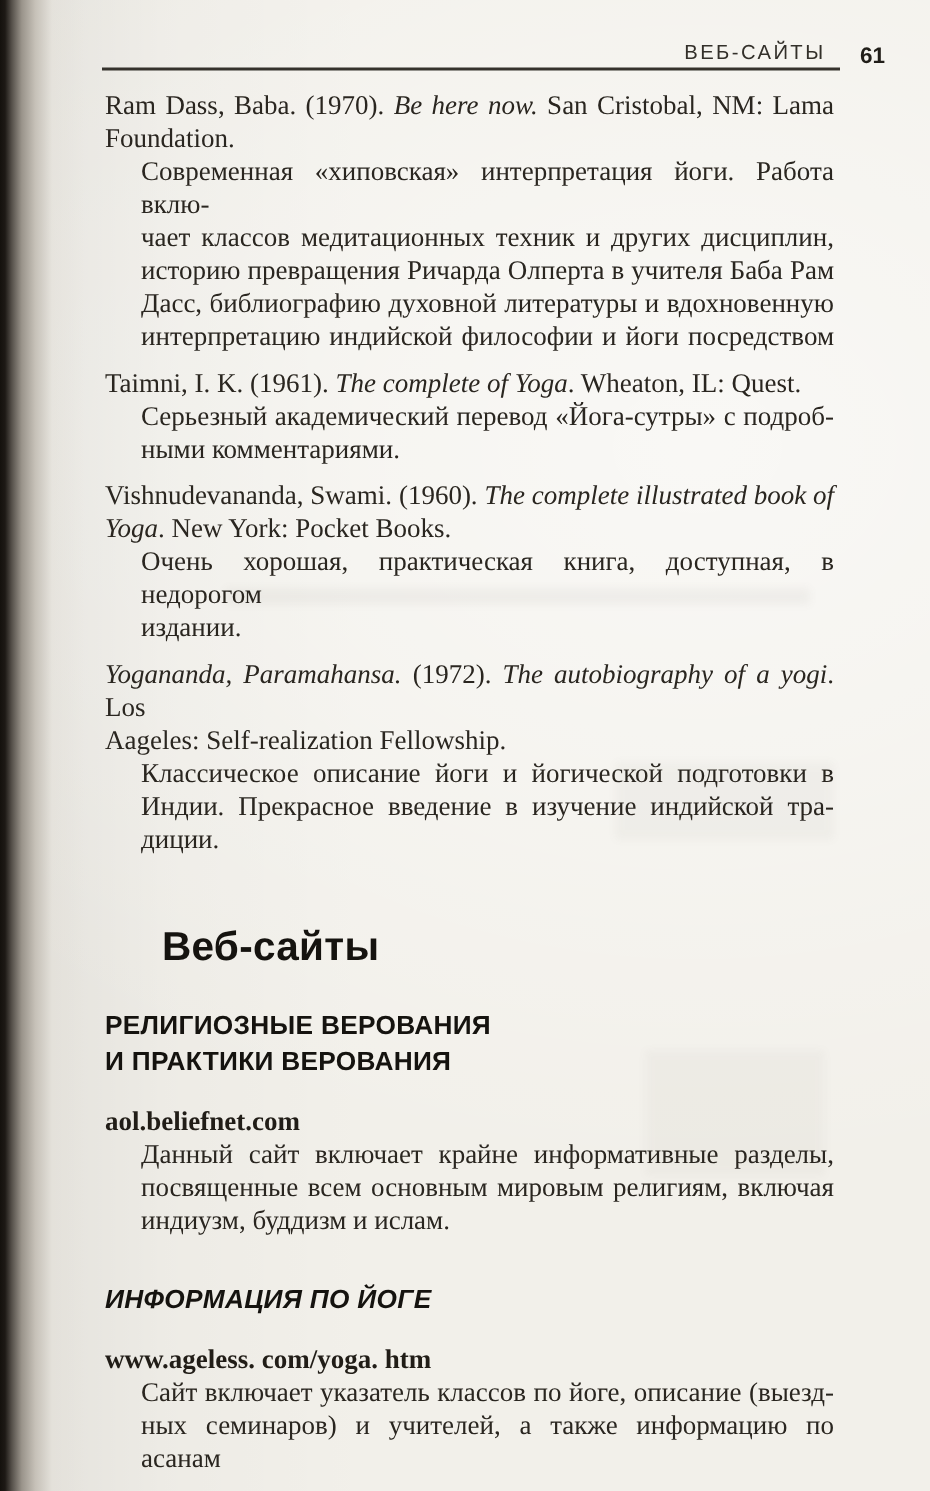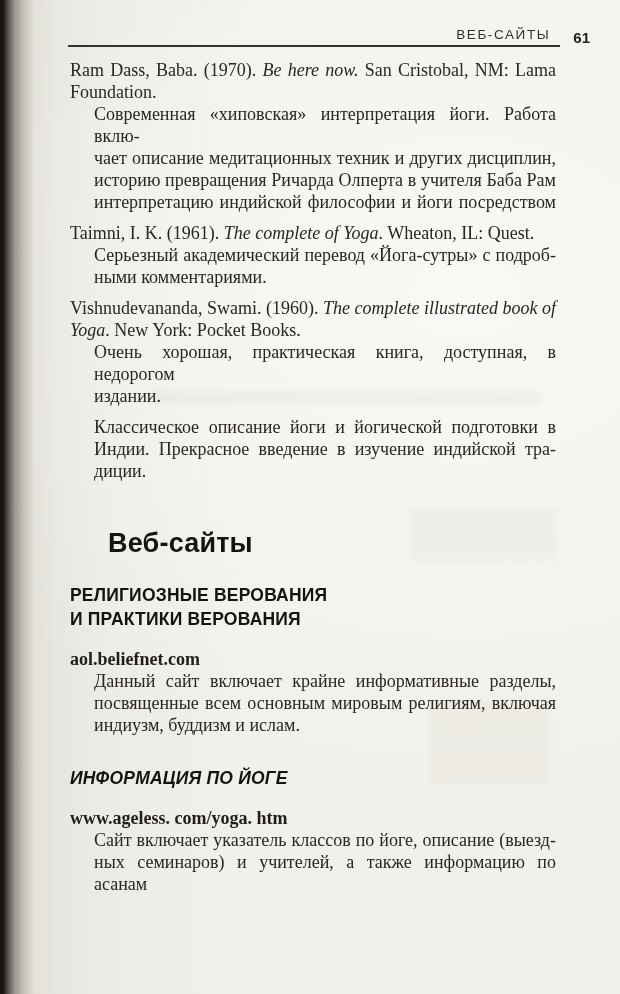--- a/index.html
+++ b/index.html
@@ -103,22 +103,23 @@
 
   <div class="content">
 
     <div class="ref">
       <div class="citation">
           <div class="tline fill"><span>Ram Dass, Baba. (1970). </span><i>Be here now.</i><span> San Cristobal, NM: Lama</span></div>
           <div class="tline"><span>Foundation.</span></div>
         </div>
       <div class="annotation">
           <div class="tline fill"><span>Современная «хиповская» интерпретация йоги. Работа вклю-</span></div>
-          <div class="tline fill"><span>чает описание медитационных техник и других дисциплин,</span></div>
+          <div class="tline fill"><span>чает классов медитационных техник и других дисциплин,</span></div>
           <div class="tline fill"><span>историю превращения Ричарда Олперта в учителя Баба Рам</span></div>
+          <div class="tline fill"><span>Дасс, библиографию духовной литературы и вдохновенную</span></div>
           <div class="tline fill"><span>интерпретацию индийской философии и йоги посредством</span></div>
         </div>
     </div>
 
     <div class="ref">
       <div class="citation">
           <div class="tline"><span>Taimni, I. K. (1961). </span><i>The complete of Yoga</i><span>. Wheaton, IL: Quest.</span></div>
         </div>
       <div class="annotation">
           <div class="tline fill"><span>Серьезный академический перевод «Йога-сутры» с подроб-</span></div>
@@ -131,20 +132,24 @@
           <div class="tline fill"><span>Vishnudevananda, Swami. (1960). </span><i>The complete illustrated book of</i></div>
           <div class="tline"><i>Yoga</i><span>. New York: Pocket Books.</span></div>
         </div>
       <div class="annotation">
           <div class="tline fill"><span>Очень хорошая, практическая книга, доступная, в недорогом</span></div>
           <div class="tline"><span>издании.</span></div>
         </div>
     </div>
 
     <div class="ref">
+      <div class="citation">
+          <div class="tline fill"><i>Yogananda, Paramahansa.</i><span> (1972). </span><i>The autobiography of a yogi</i><span>. Los</span></div>
+          <div class="tline"><span>Aageles: Self-realization Fellowship.</span></div>
+        </div>
       <div class="annotation">
           <div class="tline fill"><span>Классическое описание йоги и йогической подготовки в</span></div>
           <div class="tline fill"><span>Индии. Прекрасное введение в изучение индийской тра-</span></div>
           <div class="tline"><span>диции.</span></div>
         </div>
     </div>
 
     <h1 class="ws-title">Веб-сайты</h1>
 
     <div class="ws-group g1">

